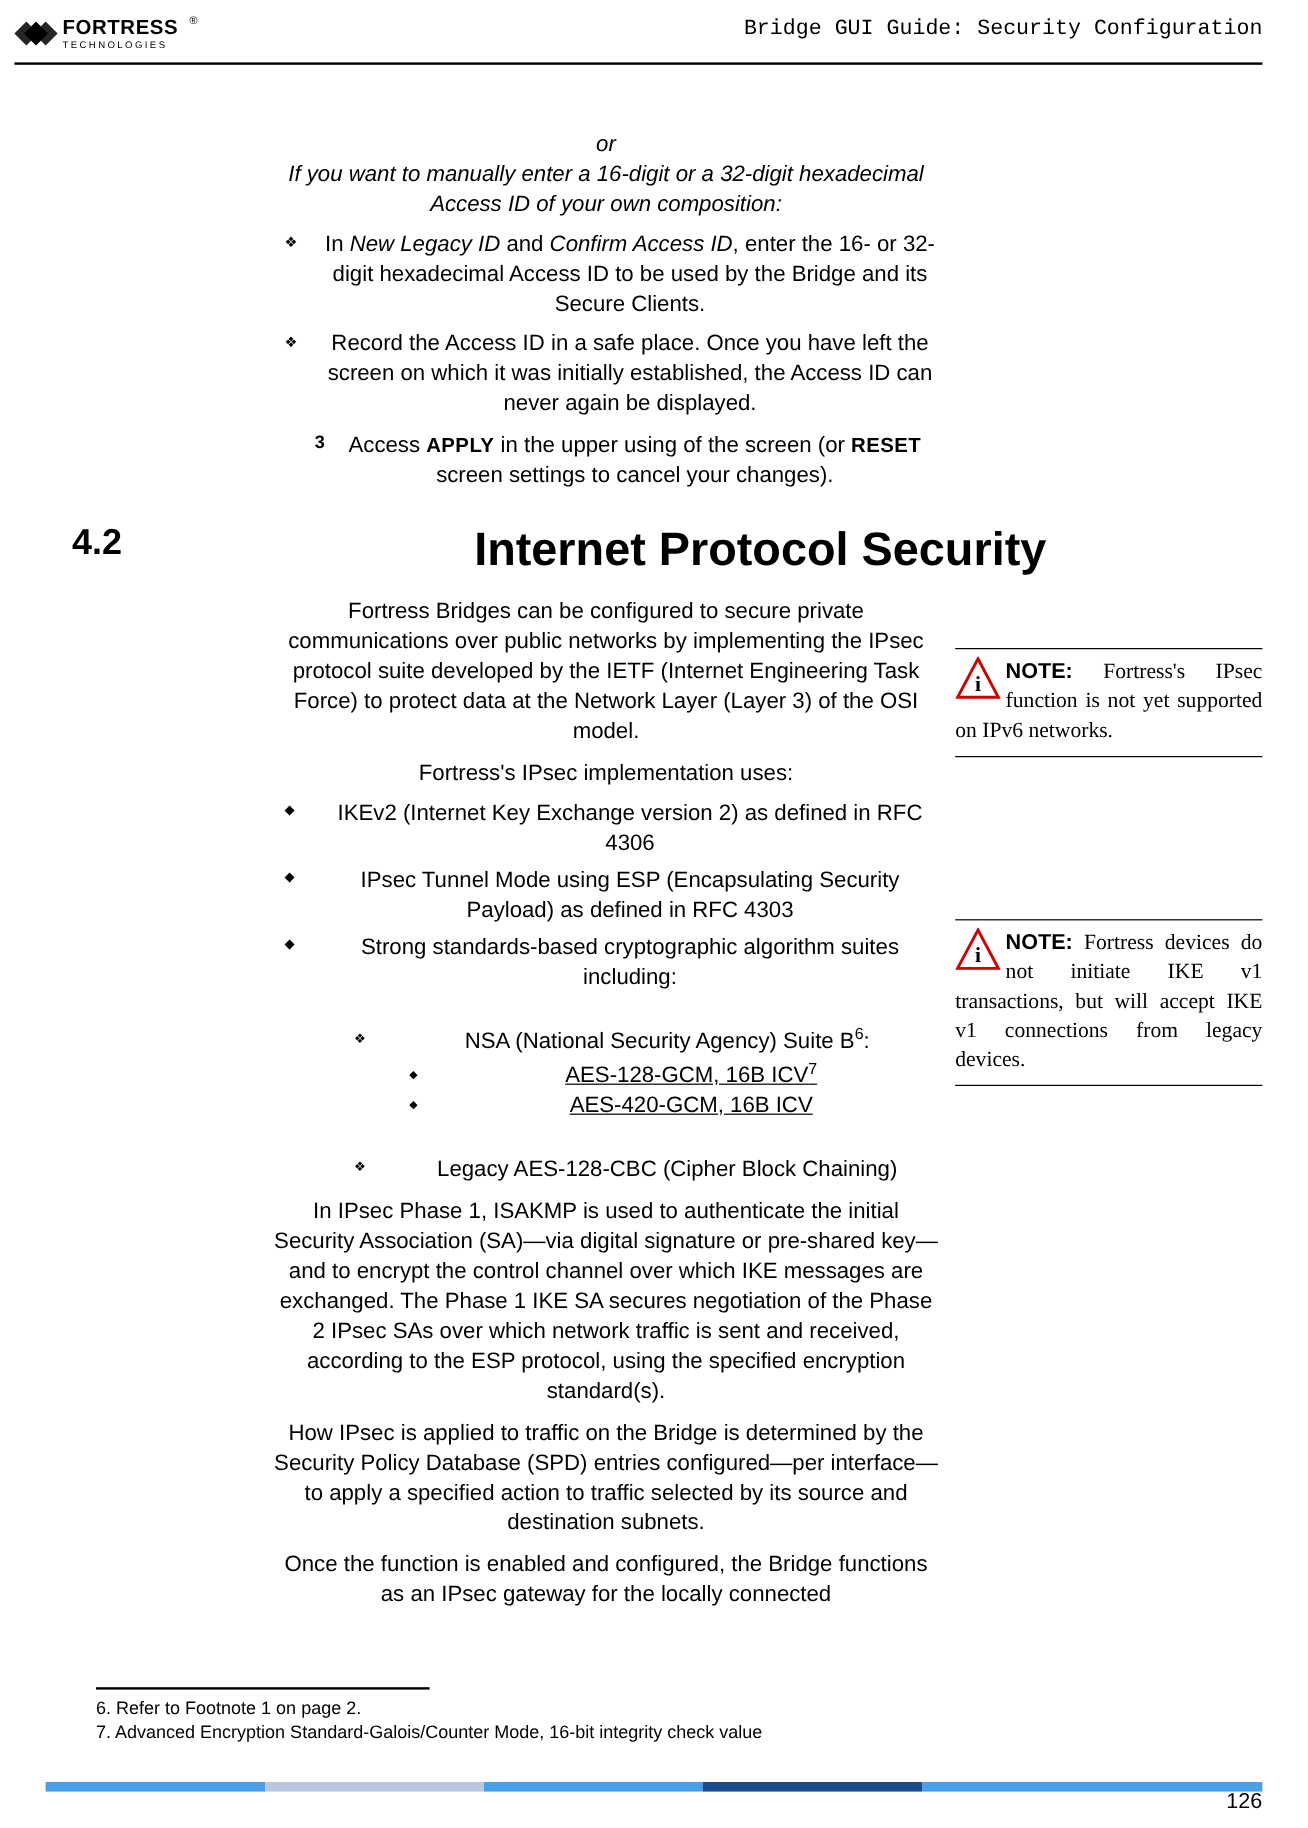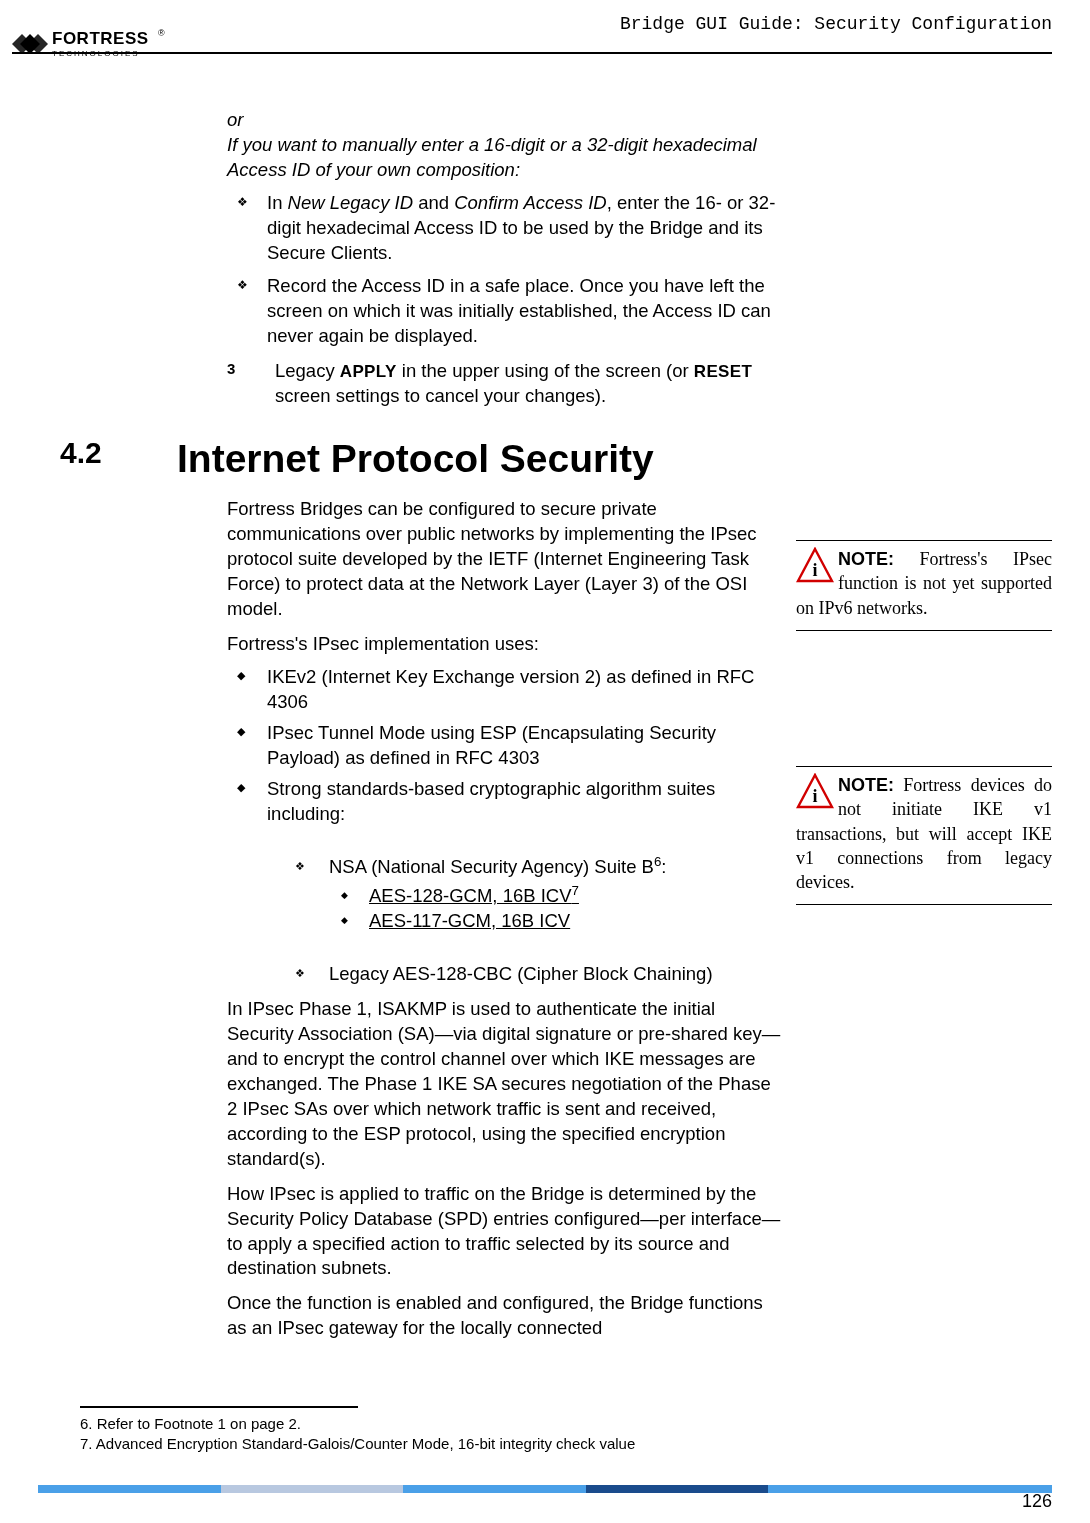--- a/index.html
+++ b/index.html
@@ -23,38 +23,39 @@
     }
     .header {
       position: absolute;
       top: 12px;
       right: 38px;
       font-size: 18px;
       font-family: Liberation Mono, monospace;
     }
     .logo {
       position: absolute;
-      top: 24px;
+      top: 8px;
       left: 10px;
       width: 190px;
       height: 40px;
     }
     .header-rule {
       position: absolute;
       top: 52px;
       right: 38px;
       height: 2px;
       background: #000;
       width: 1040px;
     }
     .content {
       position: absolute;
       top: 108px;
       left: 0;
       width: 1090px;
+      text-align: center;
     }
     .main-col {
       margin-left: 227px;
       width: 556px;
     }
     .italic { font-style: italic; }
     .sc-bold { font-family: Arial, sans-serif; font-weight: bold; letter-spacing: 0.02em; font-variant: small-caps; font-size: 17px; }
     .ul1 { list-style: none; padding: 0; margin: 0; }
     .ul1 > li { position: relative; padding-left: 40px; margin-bottom: 8px; }
     .ul1 > li::before { content: "❖"; position: absolute; left: 10px; top: 3px; font-size: 12px; }
@@ -167,21 +168,21 @@
     <div class="main-col">
       <div class="italic">or</div>
       <div class="italic">If you want to manually enter a 16-digit or a 32-digit hexadecimal Access ID of your own composition:</div>
       <ul class="ul1" style="margin-top:8px">
         <li>
           <span>In </span><span class="italic">New Legacy ID</span><span> and </span><span class="italic">Confirm Access ID</span><span>, enter the 16- or 32-digit hexadecimal Access ID to be used by the Bridge and its Secure Clients.</span>
         </li>
         <li>Record the Access ID in a safe place. Once you have left the screen on which it was initially established, the Access ID can never again be displayed.</li>
       </ul>
       <div class="step">
-        <span class="stepnum">3</span><span>Legacy </span><span class="sc-bold">APPLY</span><span> in the upper using of the screen (or </span><span class="sc-bold">RESET</span><span> screen settings to cancel your changes).</span>
+        <span class="stepnum">3</span><span>Access </span><span class="sc-bold">APPLY</span><span> in the upper using of the screen (or </span><span class="sc-bold">RESET</span><span> screen settings to cancel your changes).</span>
       </div>
     </div>
 
     <div style="position:relative; margin-top:20px;">
       <div class="sec-num">4.2</div>
       <div class="sec-title">Internet Protocol Security</div>
     </div>
 
     <div class="main-col">
       <div class="para">Fortress Bridges can be configured to secure private communications over public networks by implementing the IPsec protocol suite developed by the IETF (Internet Engineering Task Force) to protect data at the Network Layer (Layer 3) of the OSI model.</div>
@@ -189,21 +190,21 @@
       <ul class="ul-d" style="margin-top:8px">
         <li>IKEv2 (Internet Key Exchange version 2) as defined in RFC 4306</li>
         <li>IPsec Tunnel Mode using ESP (Encapsulating Security Payload) as defined in RFC 4303</li>
         <li>
           <span>Strong standards-based cryptographic algorithm suites including:</span>
           <ul class="ul-sq" style="margin-top:6px">
             <li>
               <span>NSA (National Security Agency) Suite B</span><sup>6</sup><span>:</span>
               <ul class="ul-d2" style="margin-top:4px">
                 <li><span>AES-128-GCM, 16B ICV</span><sup>7</sup></li>
-                <li>AES-117-GCM, 16B ICV</li>
+                <li>AES-420-GCM, 16B ICV</li>
               </ul>
             </li>
             <li>Legacy AES-128-CBC (Cipher Block Chaining)</li>
           </ul>
         </li>
       </ul>
       <div class="para">In IPsec Phase 1, ISAKMP is used to authenticate the initial Security Association (SA)—via digital signature or pre-shared key—and to encrypt the control channel over which IKE messages are exchanged. The Phase 1 IKE SA secures negotiation of the Phase 2 IPsec SAs over which network traffic is sent and received, according to the ESP protocol, using the specified encryption standard(s).</div>
       <div class="para">How IPsec is applied to traffic on the Bridge is determined by the Security Policy Database (SPD) entries configured—per interface—to apply a specified action to traffic selected by its source and destination subnets.</div>
       <div class="para">Once the function is enabled and configured, the Bridge functions as an IPsec gateway for the locally connected</div>
     </div>

